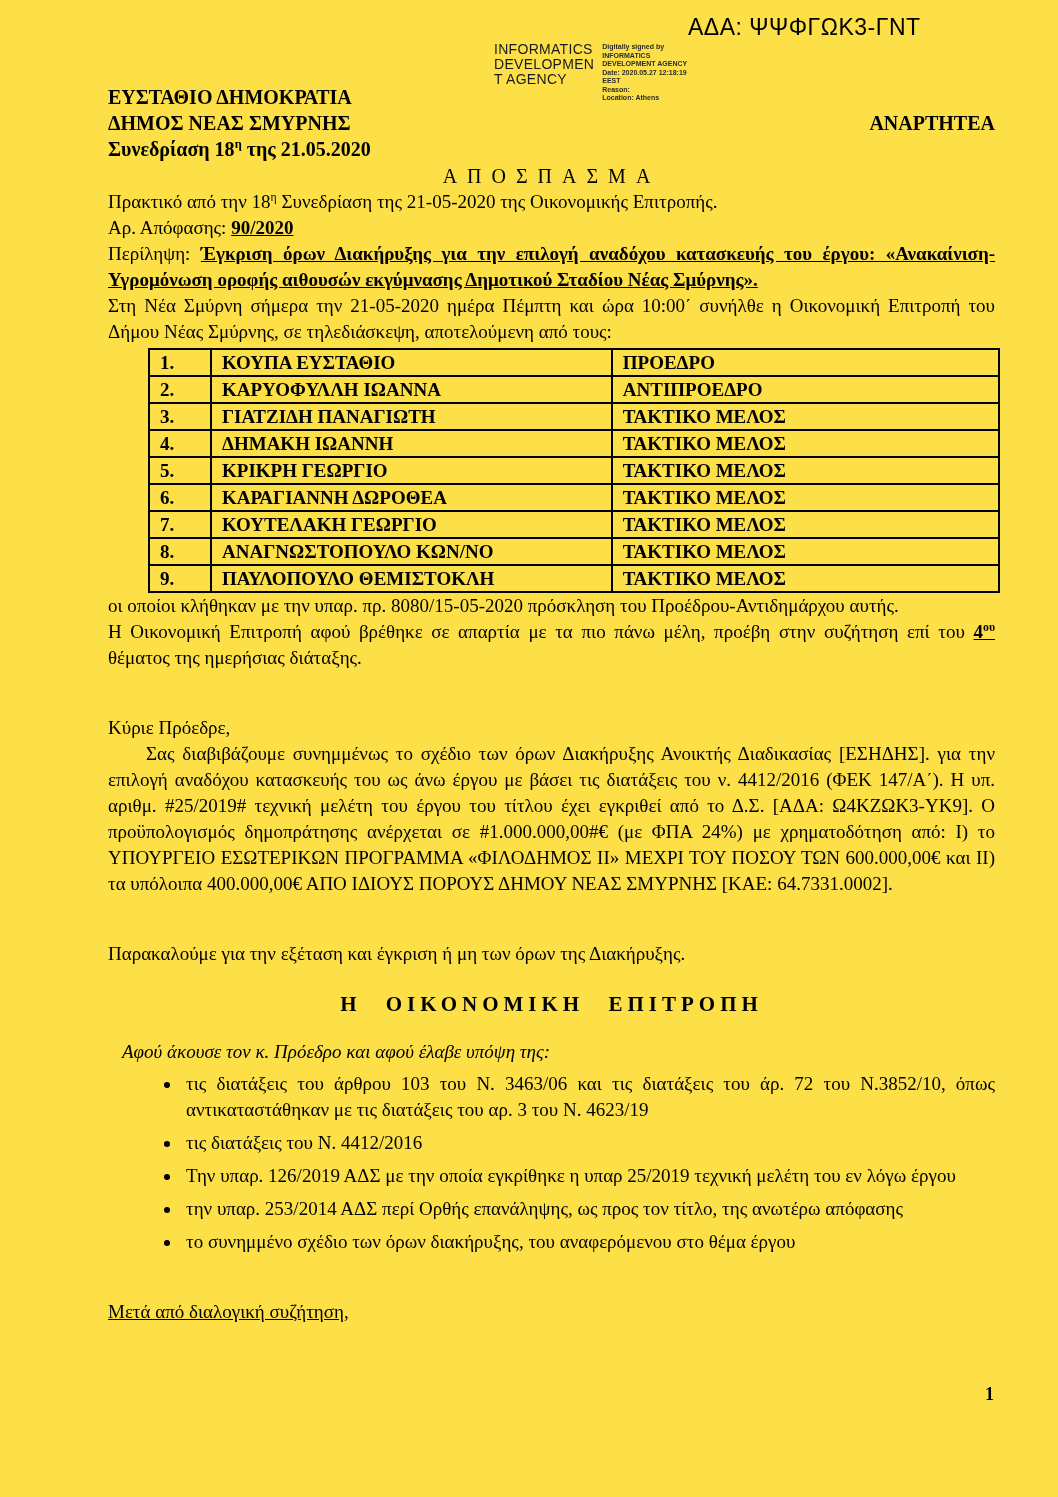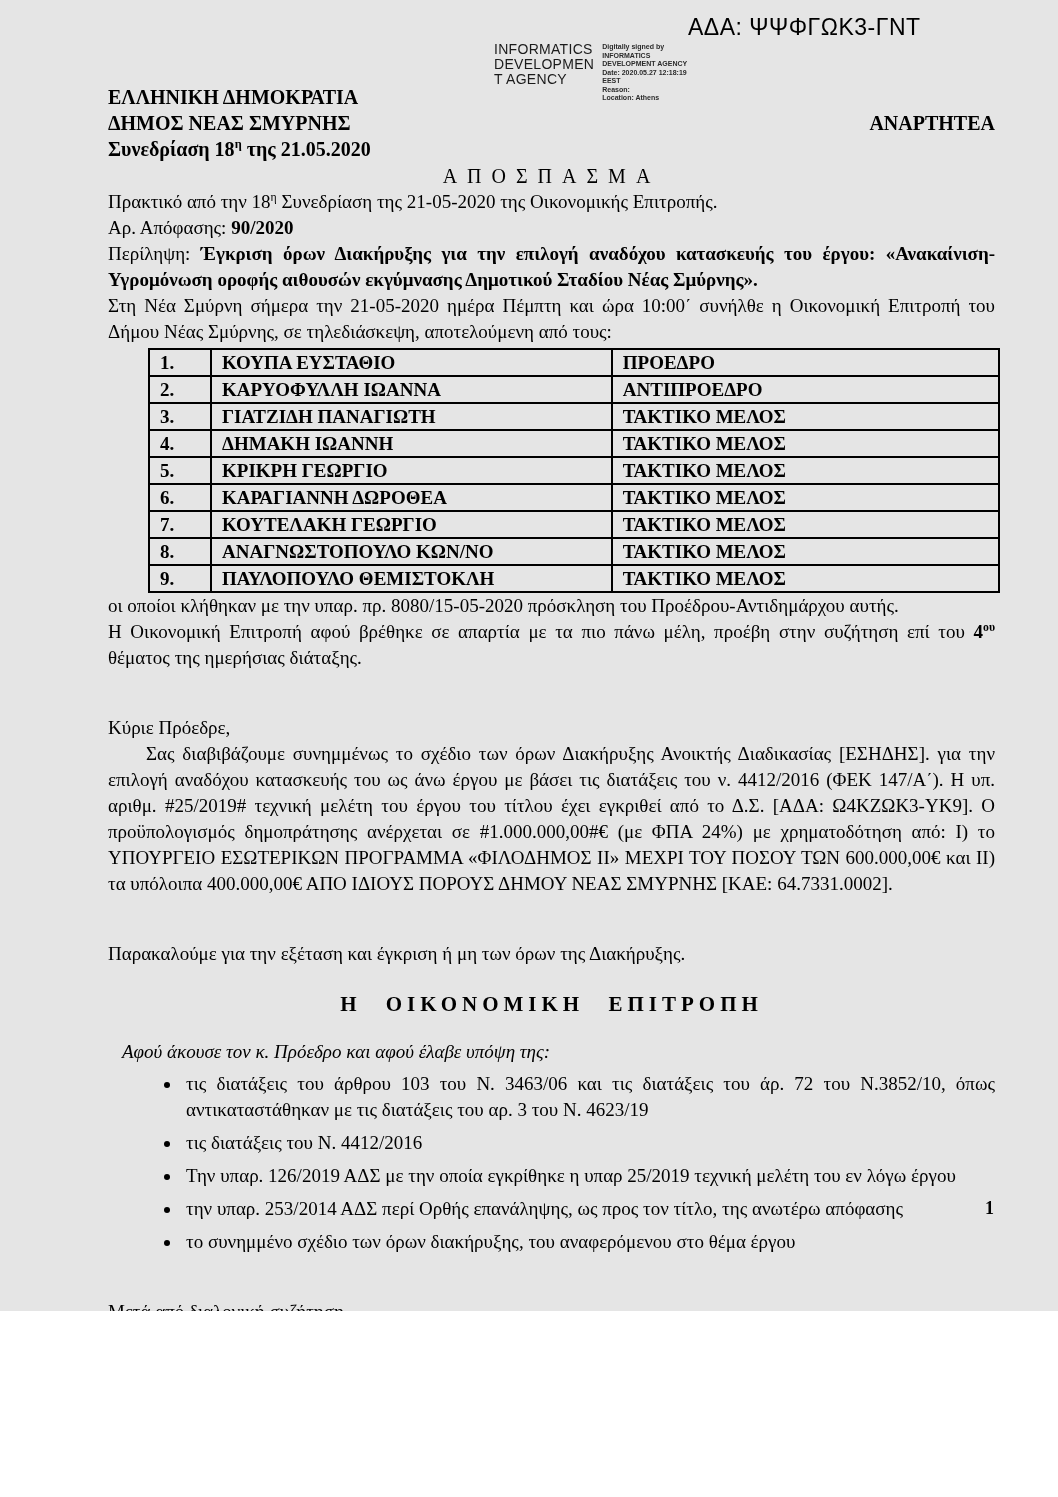--- a/index.html
+++ b/index.html
@@ -1,19 +1,19 @@
 <!DOCTYPE html>
 <html lang="el"><head>
 <meta charset="utf-8">
 <style>
   html,body{margin:0;padding:0;background:#ffffff;}
   .page{
     position:relative;
-    width:1058px;height:1311px;
-    background:#e5e5e5;color:#000;
+    width:1058px;height:1497px;
+    background:#fde047;color:#000;
     font-family:"Liberation Serif", serif;
     overflow:hidden;
   }
   
   .ada-line{
     position:absolute;top:14px;left:688px;
     font-family:"Liberation Sans", sans-serif;
     font-size:23px;letter-spacing:0.5px;white-space:nowrap;
   }
   
@@ -28,21 +28,21 @@
   .content{
     position:absolute;left:108px;top:84px;width:887px;
     font-size:19px;line-height:26px;
   }
   .hdr-row{display:flex;justify-content:space-between;font-weight:bold;font-size:20px;line-height:26px;}
   .doc-title{
     text-align:center;font-weight:normal;font-size:20px;
     letter-spacing:10px;margin:1px 0 0 0;
   }
   .para{text-align:justify;margin:0;}
-  .b{font-weight:bold;}
+  .b{font-weight:bold;text-decoration:underline;}
   sup{font-size:0.62em;line-height:0;}
   
   table.members{
     border-collapse:collapse;
     margin:3px 0 0 40px;
     width:852px;
     font-weight:bold;font-size:19px;
   }
   table.members td{
     border:2px solid #000;
@@ -97,21 +97,21 @@
       <div>Date: 2020.05.27 12:18:19</div>
       <div>EEST</div>
       <div>Reason:</div>
       <div>Location: Athens</div>
     </div>
   </div>
 
   <div class="content">
 
     <div class="hdr-row">
-      <span>ΕΛΛΗΝΙΚΗ ΔΗΜΟΚΡΑΤΙΑ</span>
+      <span>ΕΥΣΤΑΘΙΟ ΔΗΜΟΚΡΑΤΙΑ</span>
       <span></span>
     </div>
     <div class="hdr-row">
       <span>ΔΗΜΟΣ ΝΕΑΣ ΣΜΥΡΝΗΣ</span>
       <span>ΑΝΑΡΤΗΤΕΑ</span>
     </div>
     <div class="hdr-row">
       <span><span>Συνεδρίαση 18</span><sup>η</sup><span> της 21.05.2020</span></span>
     </div>
 

